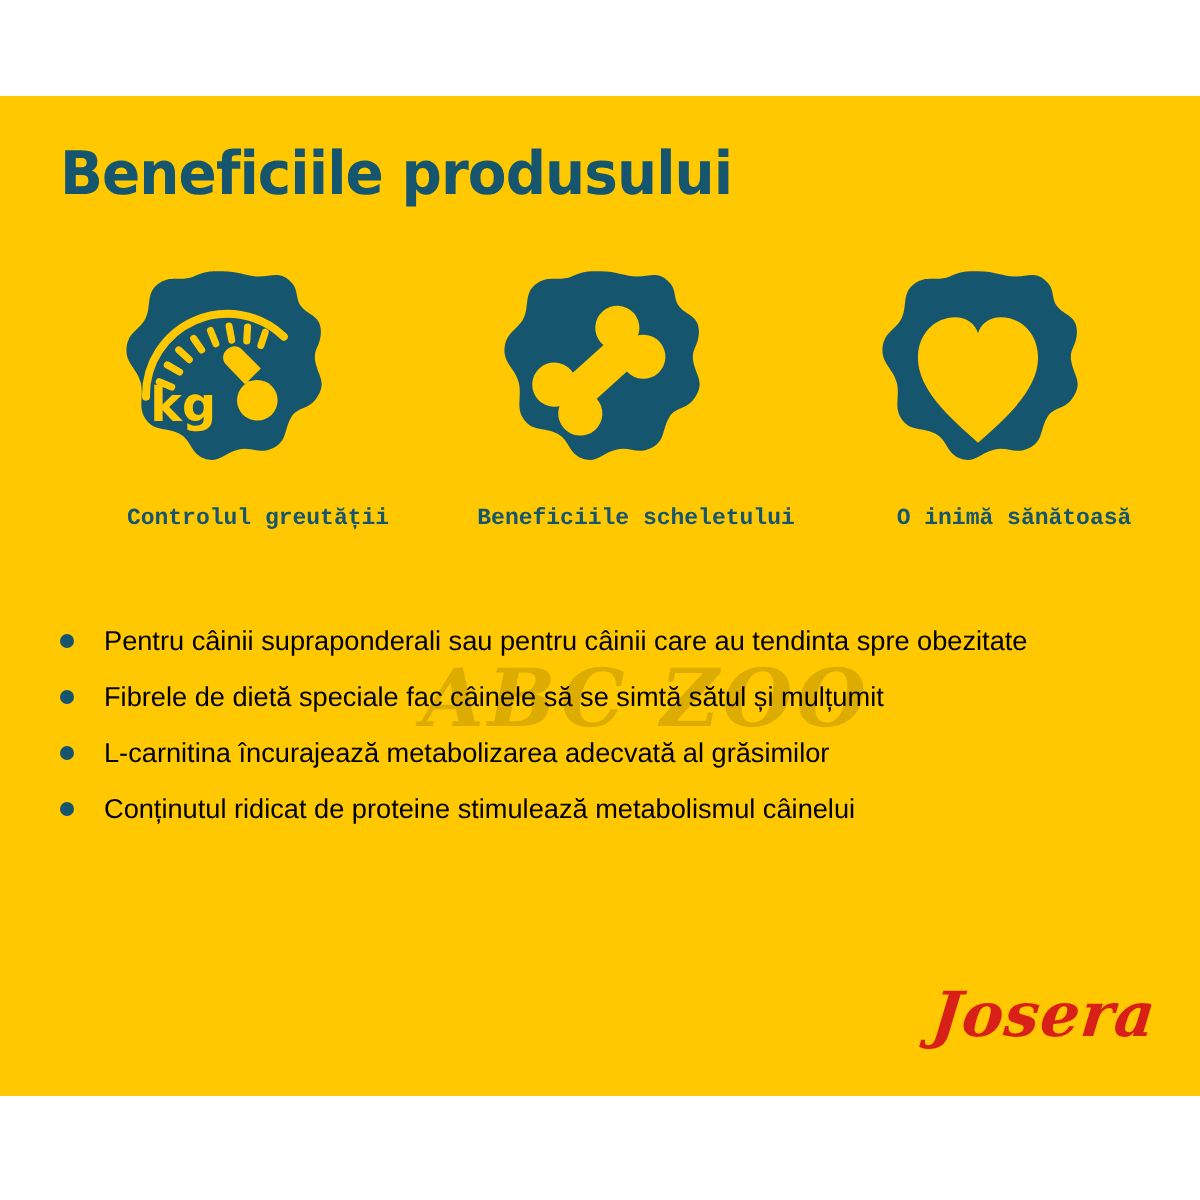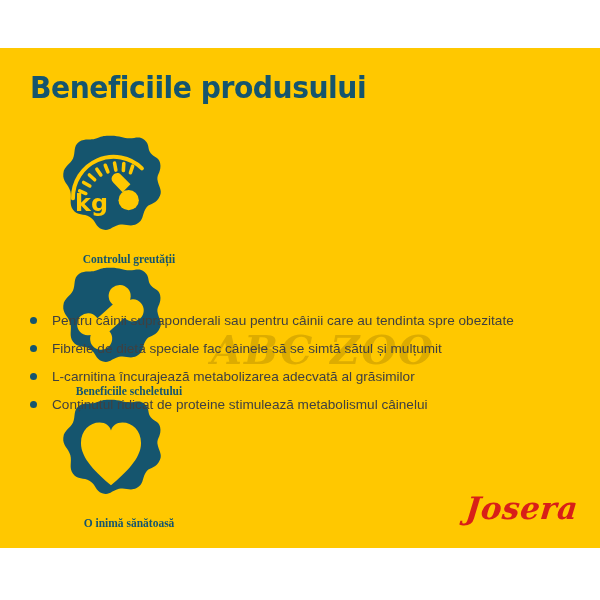--- a/index.html
+++ b/index.html
@@ -60,36 +60,35 @@
   }
 
   
   #icon-row {
     position: absolute;
     left: 20px;
     top: 85px;
     width: 560px;
     display: flex;
     justify-content: space-between;
-    flex-direction: column;
   }
   .icon-cell {
     width: 182px;
     display: flex;
     flex-direction: column;
     align-items: center;
   }
   .icon-art {
     width: 106px;
     height: 106px;
     display: block;
   }
   .icon-label {
     margin-top: 14px;
-    font-family: Liberation Serif, serif;
+    font-family: Liberation Mono, monospace;
     font-weight: bold;
     font-size: 11.5px;
     color: #15556e;
     text-align: center;
     white-space: nowrap;
     margin-left: 36px;
   }
 
   
   #bullet-list {
@@ -101,21 +100,21 @@
     margin: 0;
     padding: 0;
   }
   #bullet-list li {
     position: relative;
     padding-left: 26px;
     margin-bottom: 9px;
     font-family: "Liberation Sans", sans-serif;
     font-size: 13.6px;
     line-height: 19px;
-    color: #404040;
+    color: #000000;
   }
   #bullet-list li .dot {
     position: absolute;
     left: 4px;
     top: 6px;
     width: 7px;
     height: 7px;
     border-radius: 50%;
     background: #15556e;
   }

